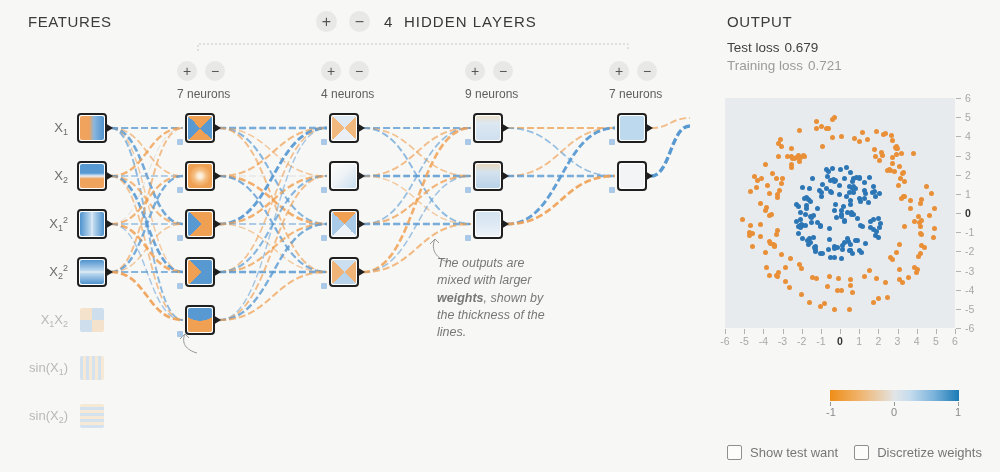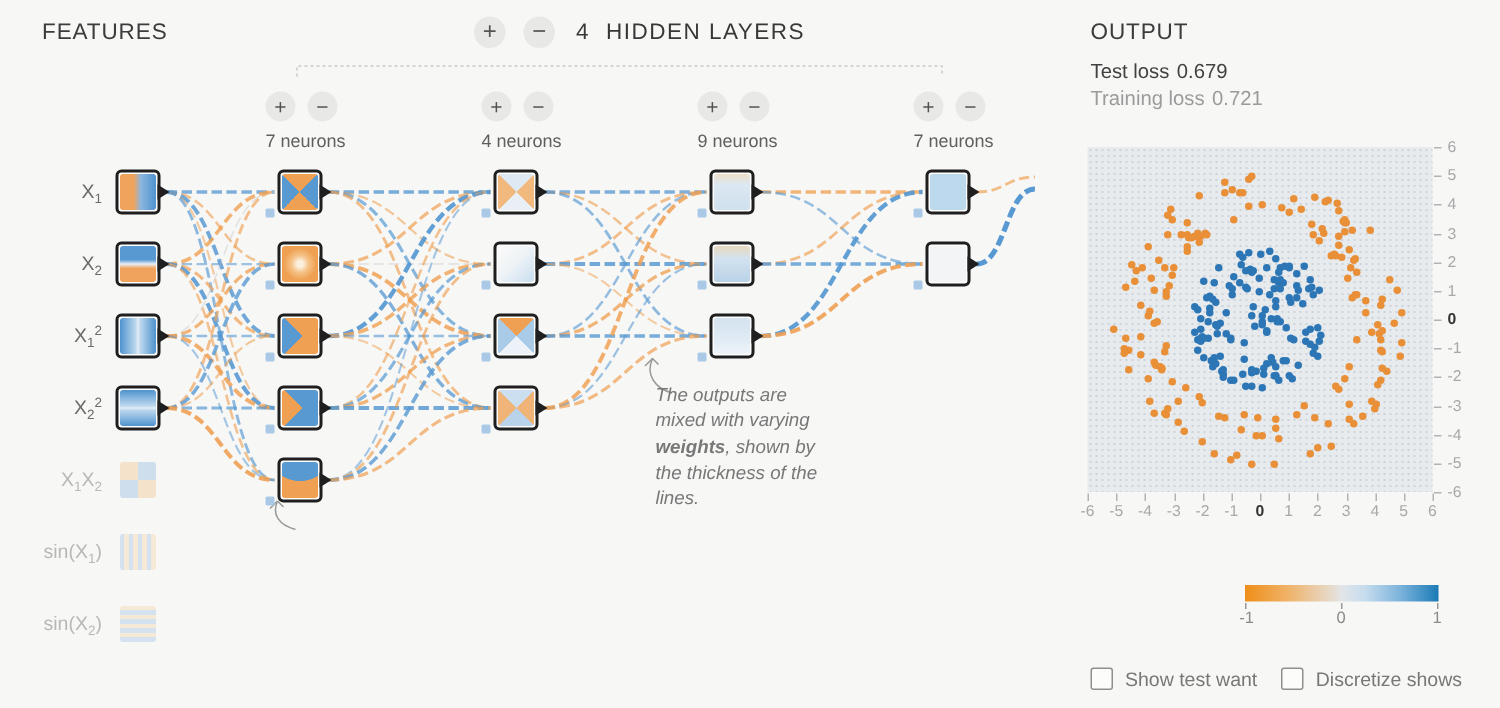--- a/index.html
+++ b/index.html
@@ -299,21 +299,21 @@
         <div class="nub"></div>
         <div class="bias"></div>
       </div>
       <div class="node" style="position: absolute; left: 617px; top: 161px;">
         <div class="fill p-l4n2"></div>
         <div class="nub"></div>
         <div class="bias"></div>
       </div>
     </div>
 
-  <div id="callout-1" class="callout"><span>The outputs are mixed with varying </span><span class="b">weights</span><span>, shown by the thickness of the lines.</span></div>
+  <div id="callout-1" class="callout"><span>The outputs are mixed with larger </span><span class="b">weights</span><span>, shown by the thickness of the lines.</span></div>
 
   <div id="output-panel">
     <div id="output-title">OUTPUT</div>
     <div id="test-loss" class="loss">
       <span>Test loss</span><span class="val">0.679</span>
     </div>
     <div id="train-loss" class="loss">
       <span>Training loss</span><span class="val">0.721</span>
     </div>
     <div id="plot-wrap">
@@ -689,18 +689,18 @@
     <div class="cbar-label" style="left:106px">-1</div>
     <div class="cbar-label" style="left:169px">0</div>
     <div class="cbar-label" style="left:233px">1</div>
     <div id="checkbox-row">
         <div class="cb-item">
           <div class="cb-box"></div>
           <div class="cb-label">Show test want</div>
         </div>
         <div class="cb-item">
           <div class="cb-box"></div>
-          <div class="cb-label">Discretize shows</div>
+          <div class="cb-label">Discretize weights</div>
         </div>
       </div>
   </div>
 
 </div>
 
 </body></html>

